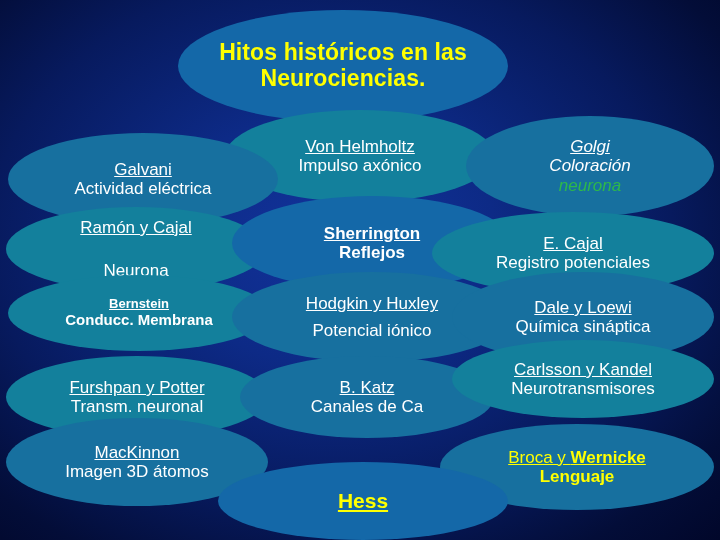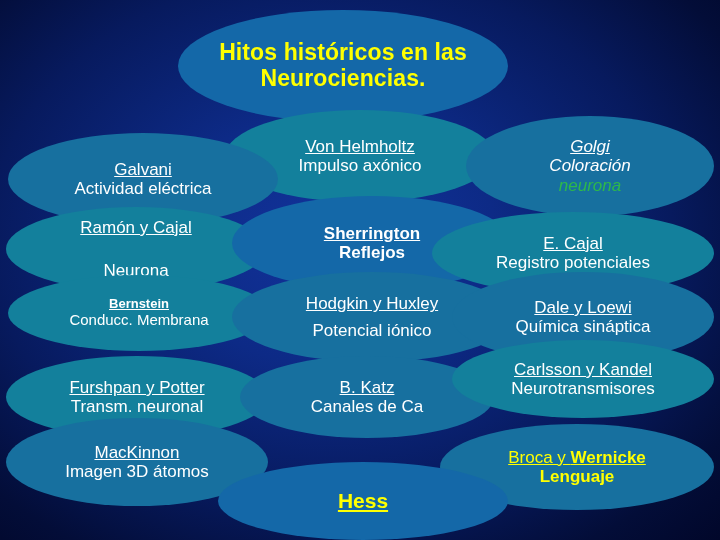--- a/index.html
+++ b/index.html
@@ -49,21 +49,21 @@
     font-weight: bold;
     text-decoration: underline;
   }
   .t-desc {
     color: #ffffff;
     font-size: 17px;
   }
   .t-desc-bold {
     color: #ffffff;
     font-size: 15px;
-    font-weight: normal;
+    font-weight: bold;
   }
   .t-yellow-mixed {
     color: #ffff00;
     font-size: 17px;
     text-decoration: underline;
   }
   .t-yellow-mixed b { font-weight: bold; }
   .t-yellow-desc {
     color: #ffff00;
     font-size: 17px;

